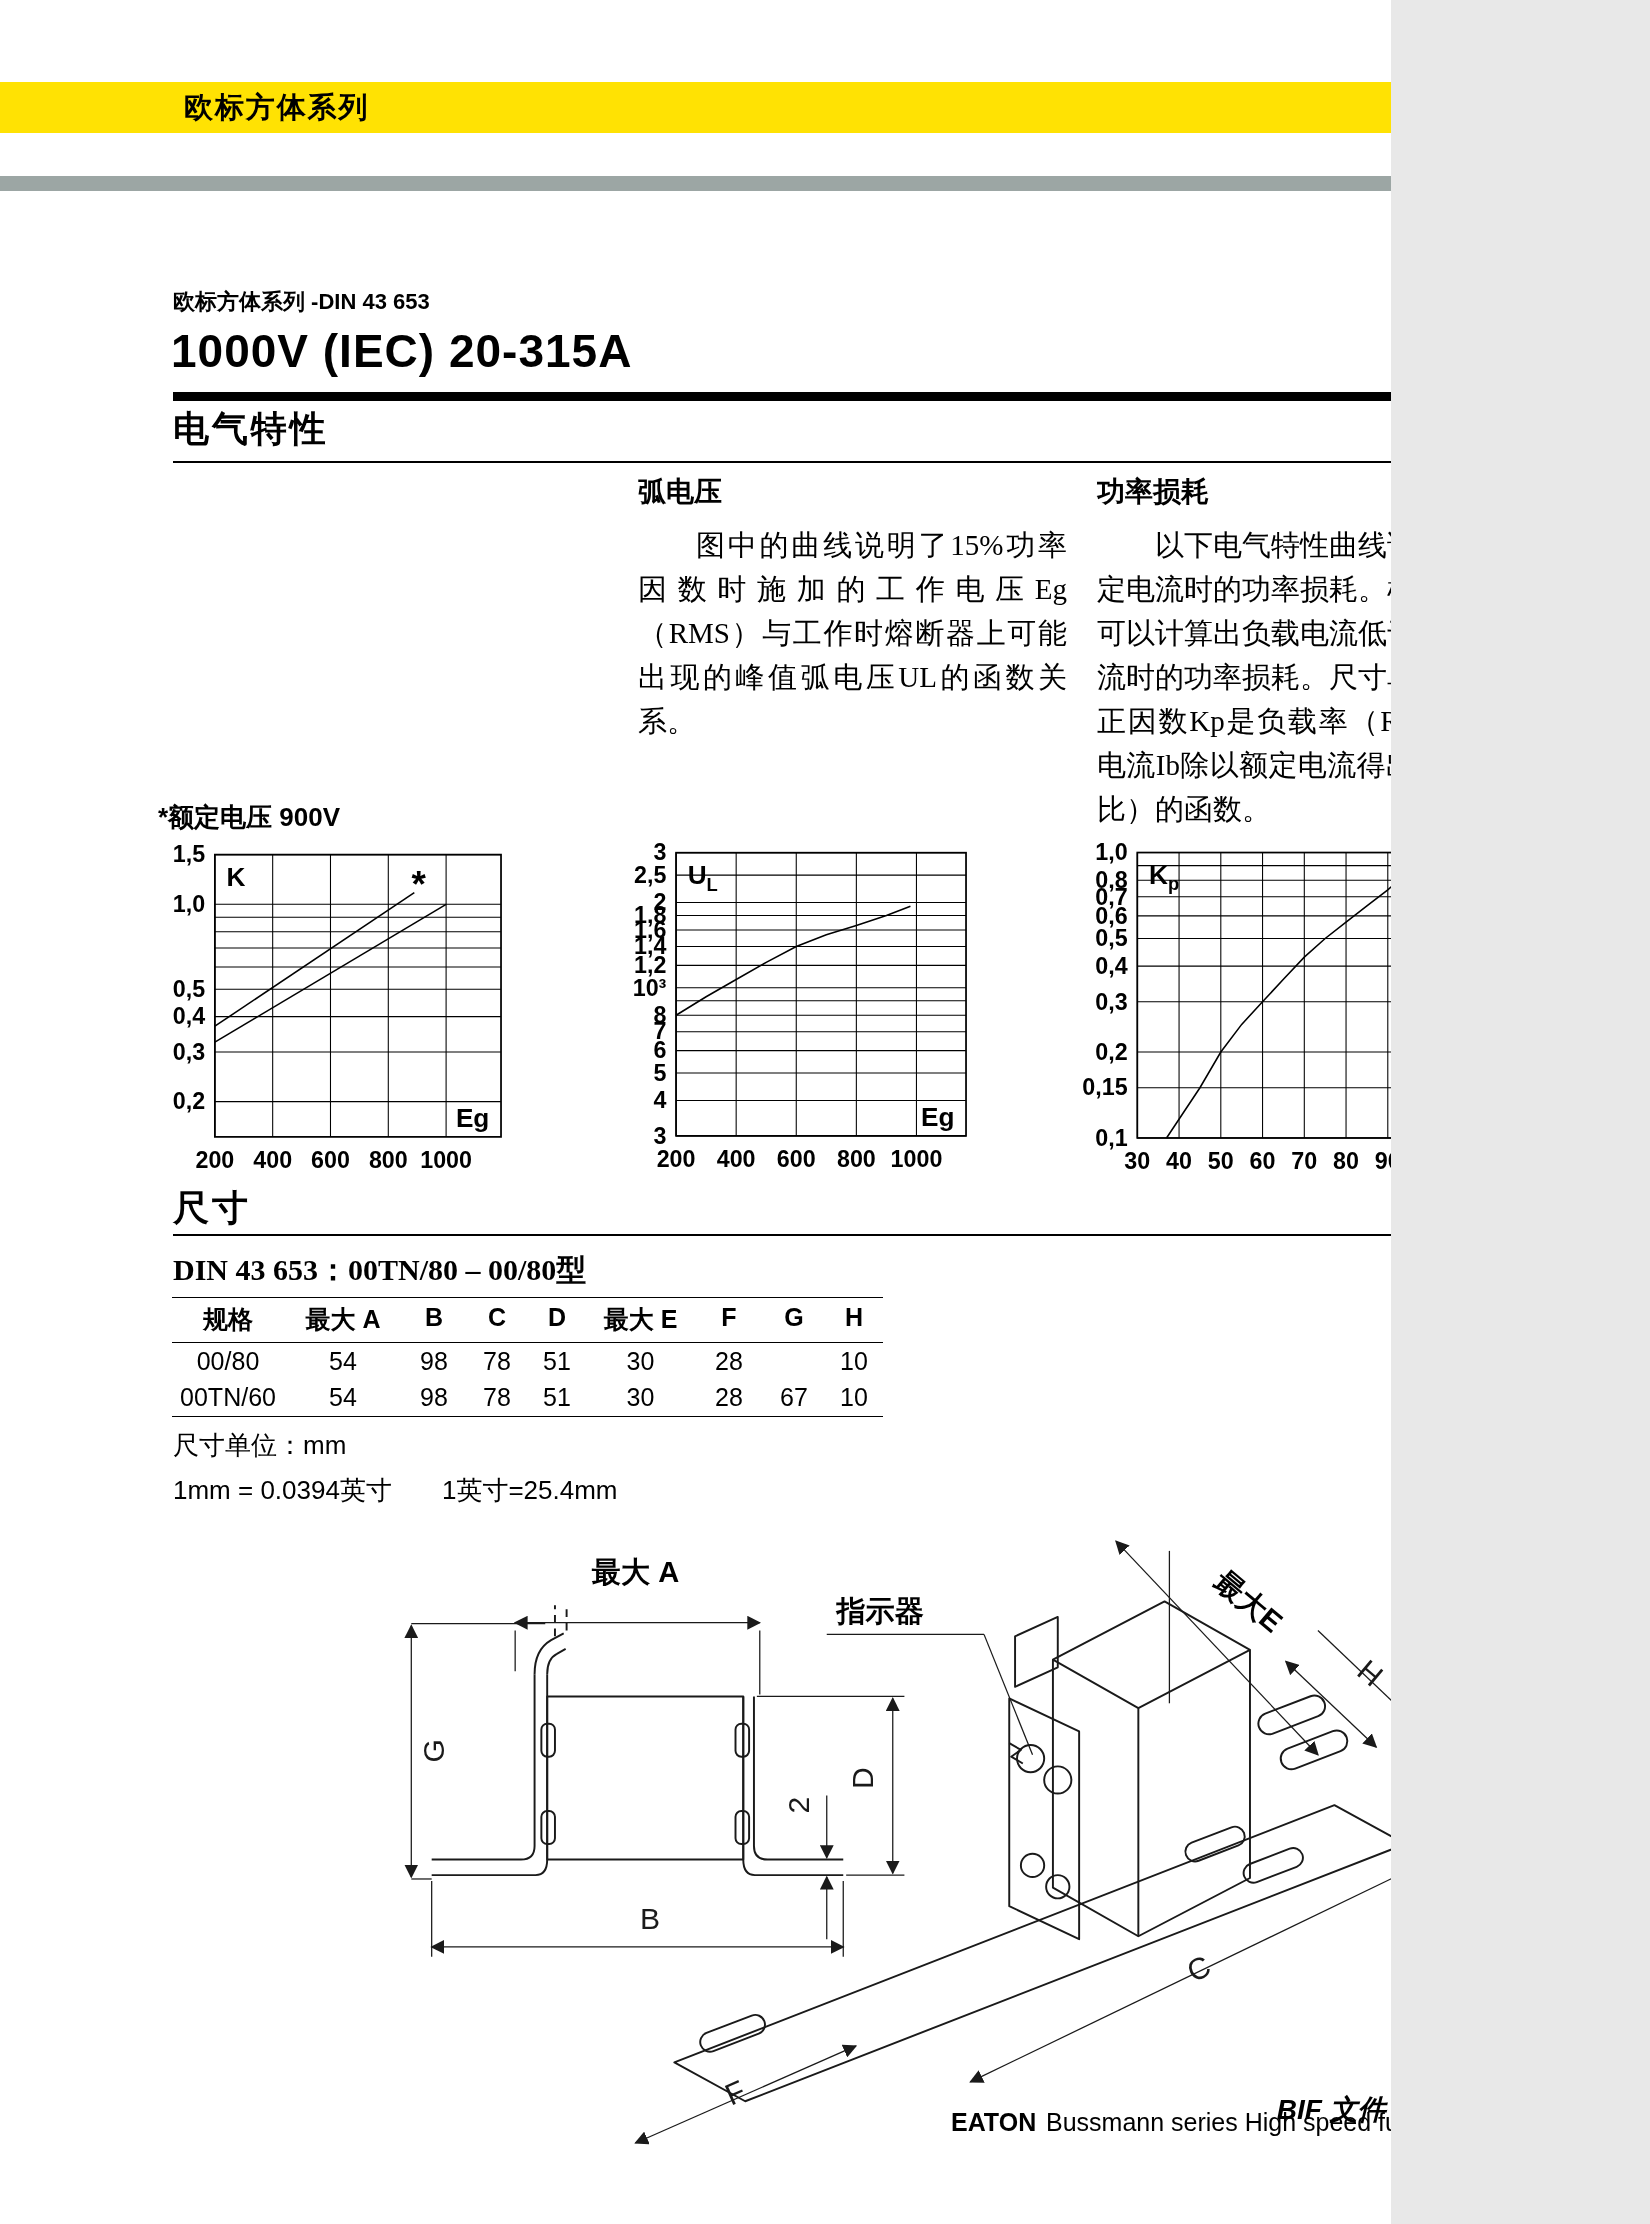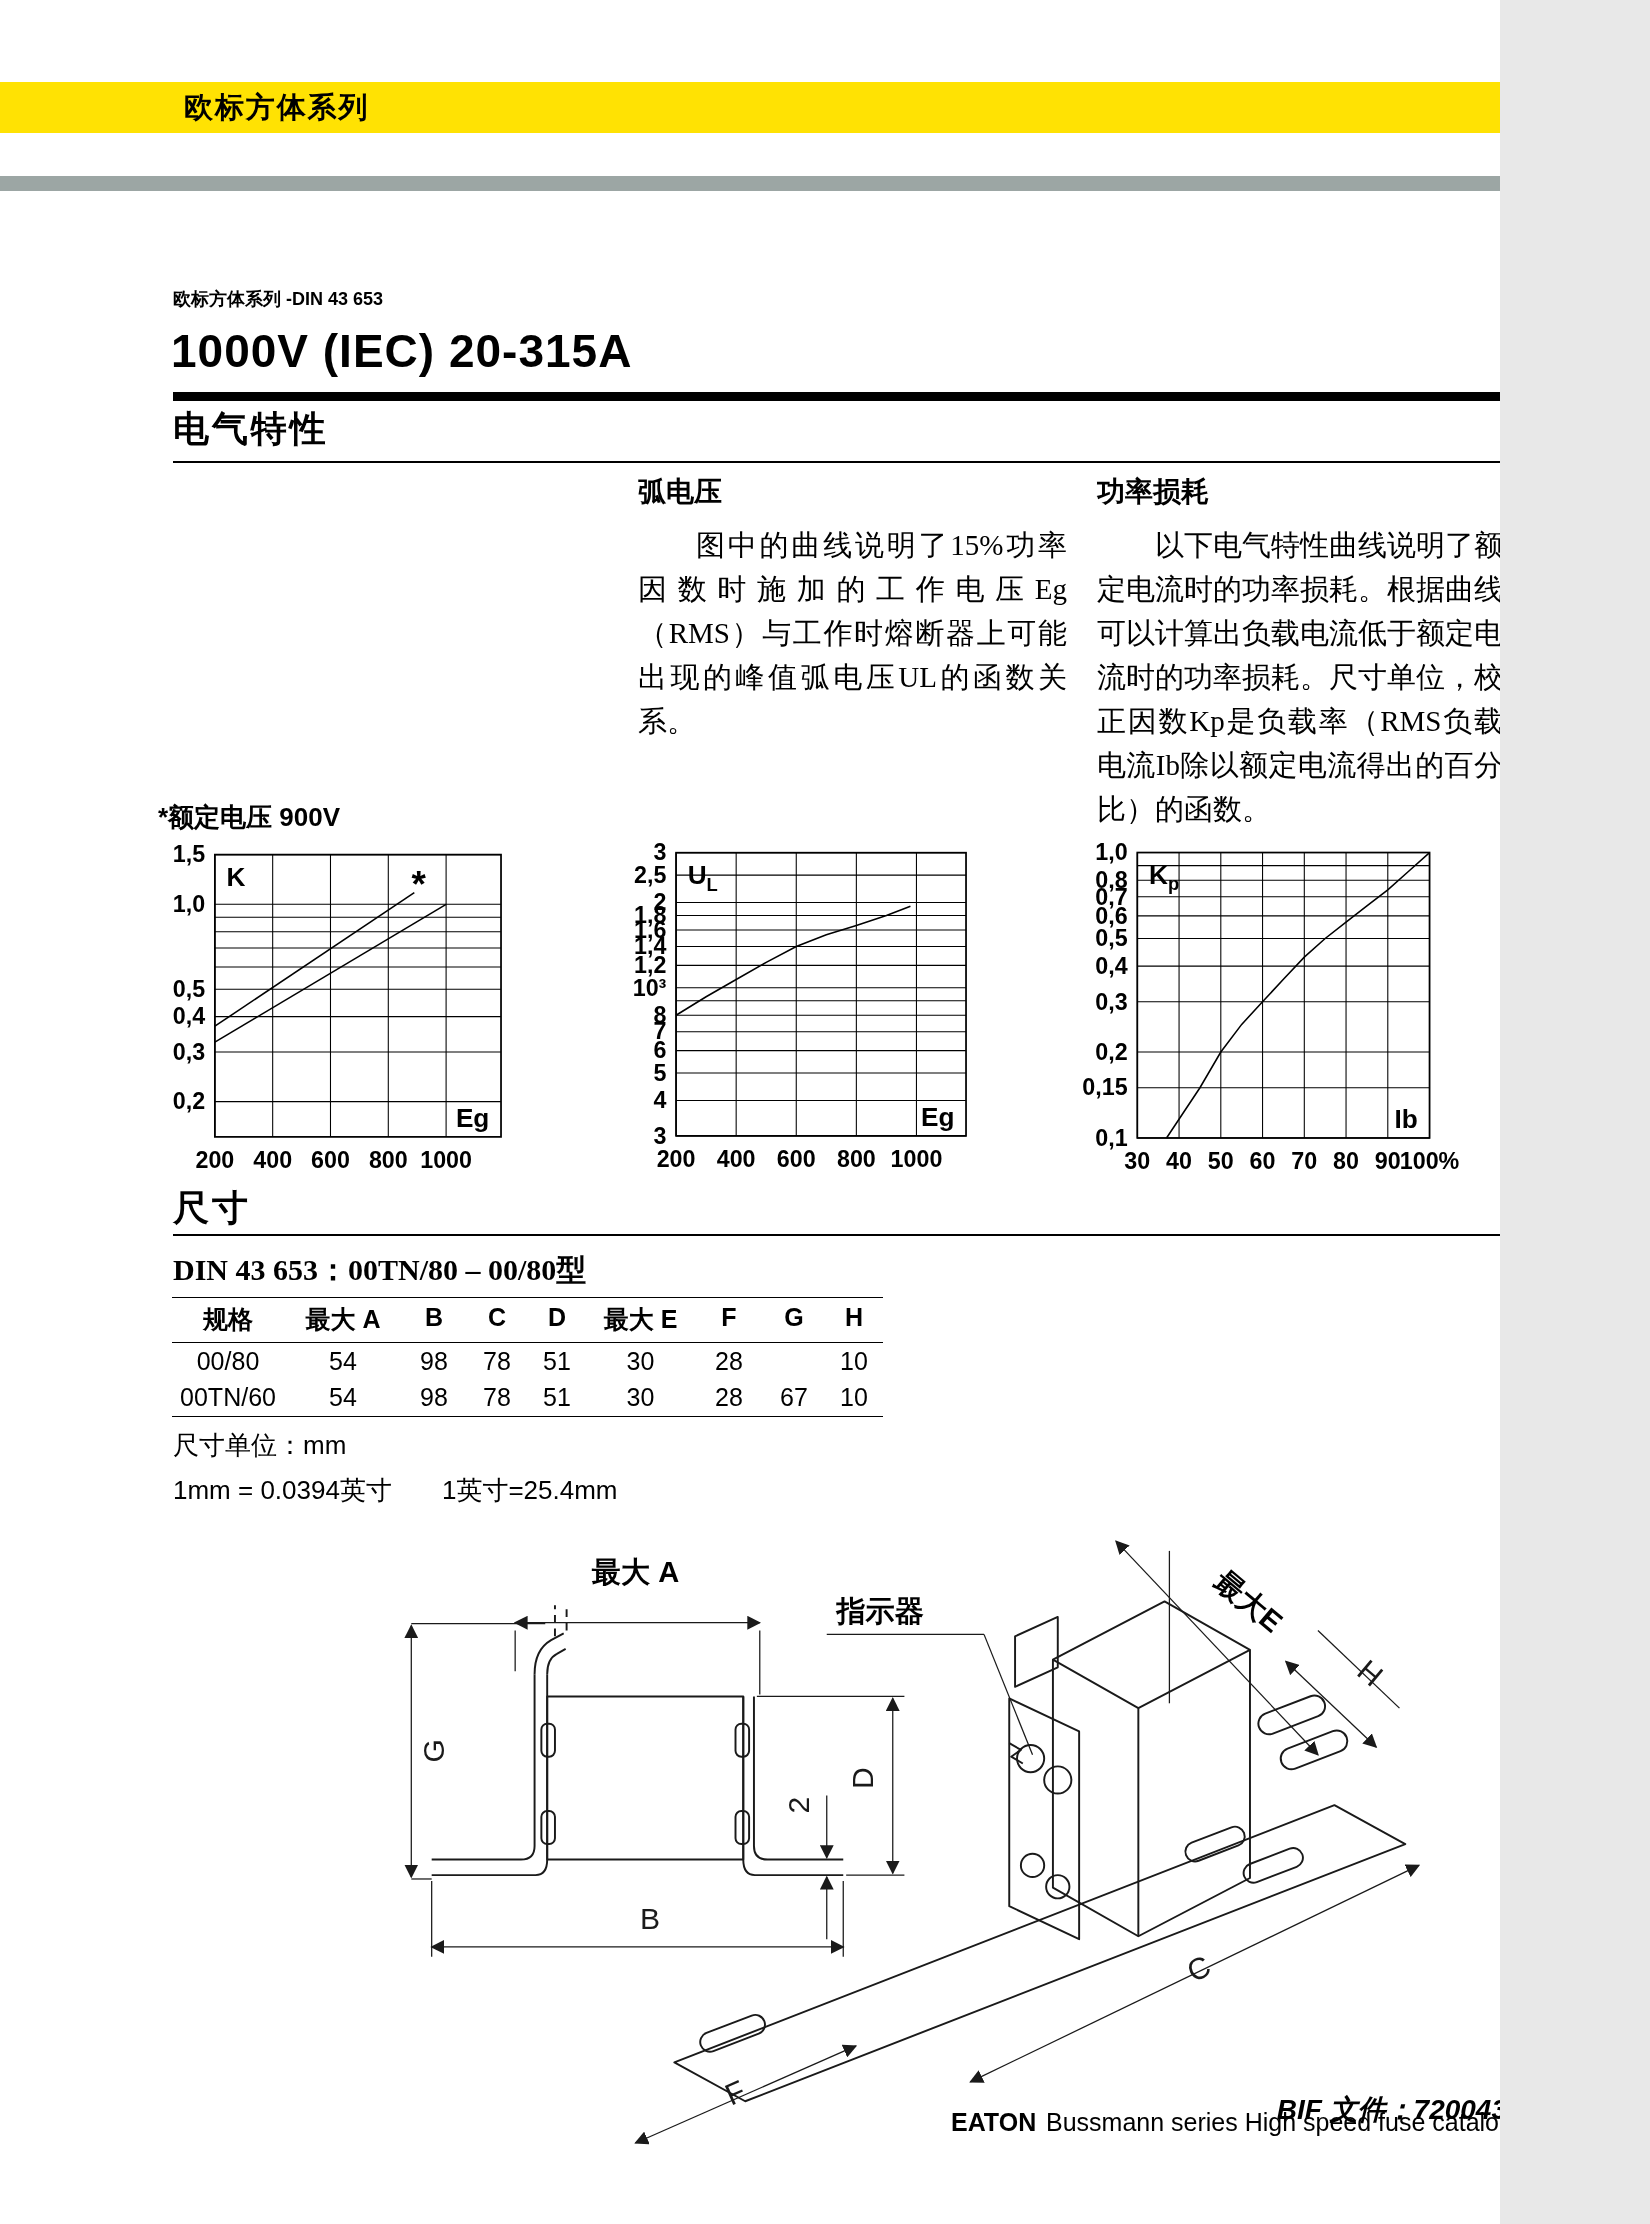--- a/index.html
+++ b/index.html
@@ -1,24 +1,24 @@
 <!DOCTYPE html>
 <html><head>
 <meta charset="utf-8">
 <style>
   html,body{margin:0;padding:0;background:#e8e8e8;}
-  .page{position:relative;width:1500px;height:2224px;background:#ffffff;overflow:hidden;
+  .page{position:relative;width:1391px;height:2224px;background:#ffffff;overflow:hidden;
         font-family:"Liberation Sans",sans-serif;color:#000;}
   .abs{position:absolute;}
   
   .band-yellow{top:82px;left:0;width:1505px;height:51px;display:flex;align-items:center;}
   .band-yellow span{margin-left:184px;font-size:29px;font-weight:700;letter-spacing:1.9px;}
   .band-gray{top:176px;left:0;width:1505px;height:14.6px;}
   
-  .series-line{top:287px;left:173px;font-size:18px;font-weight:700;}
+  .series-line{top:287px;left:173px;font-size:22px;font-weight:700;}
   .big-title{top:324px;left:171px;font-size:46px;font-weight:700;letter-spacing:1px;}
   .rule-thick{top:392px;left:173px;width:1334px;height:8.7px;background:#000;}
   .h2{left:173px;font-size:36px;font-weight:700;letter-spacing:2.9px;}
   .rule-thin{left:173px;width:1334px;height:1.9px;background:#000;}
   
   .col{top:473px;font-family:"Liberation Serif","DejaVu Serif",serif;}
   .col h3{margin:0 0 11.6px 0;font-size:28px;font-weight:700;font-family:"Liberation Serif","DejaVu Serif",serif;}
   .col p{margin:0;font-size:29px;line-height:44px;text-align:justify;text-indent:2em;}
   .rating-note{top:800px;left:158px;font-size:26px;font-weight:700;}
   

